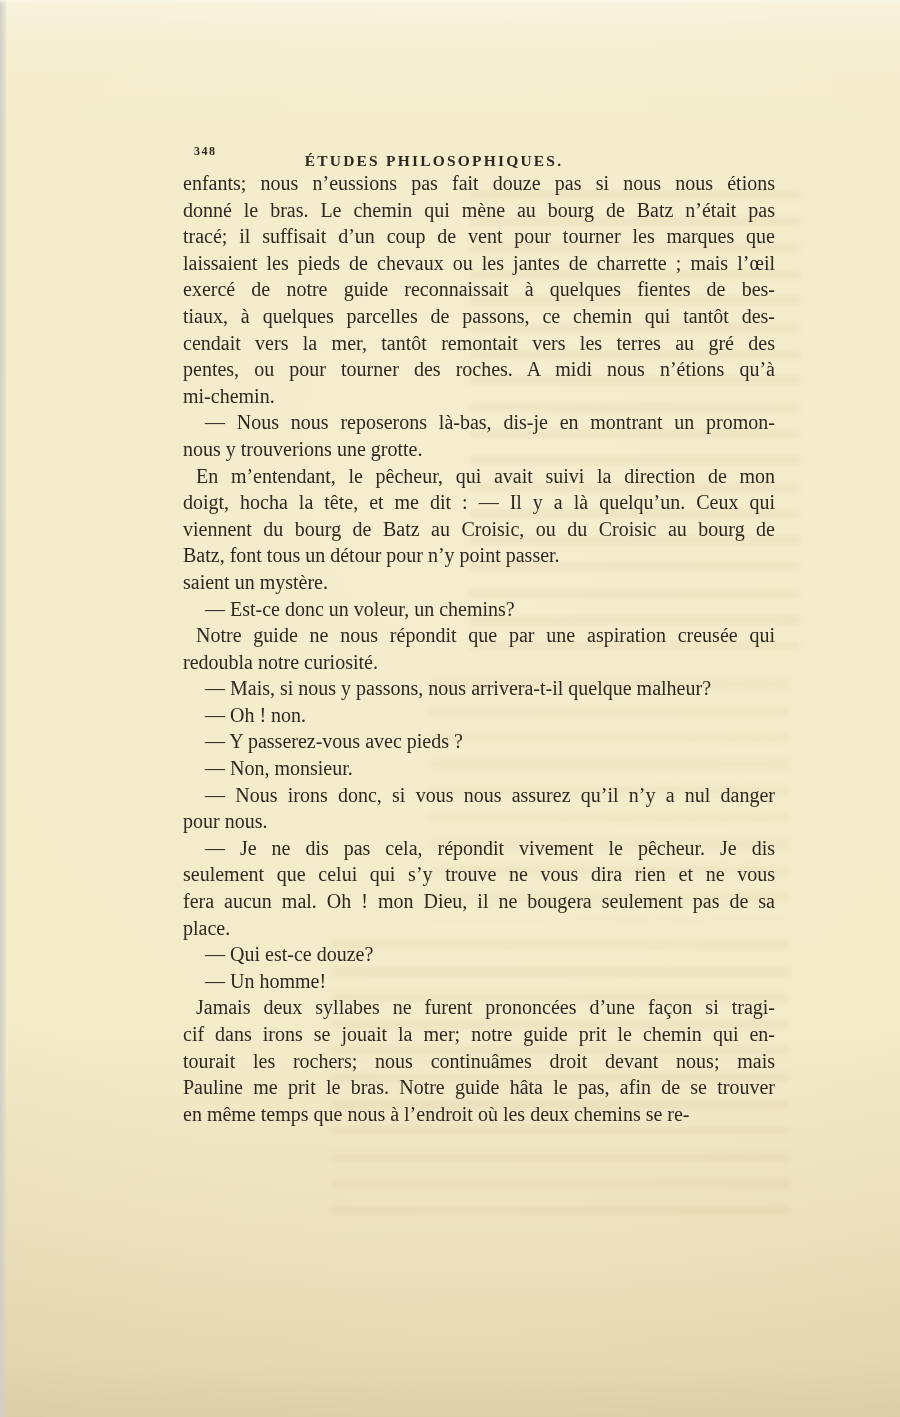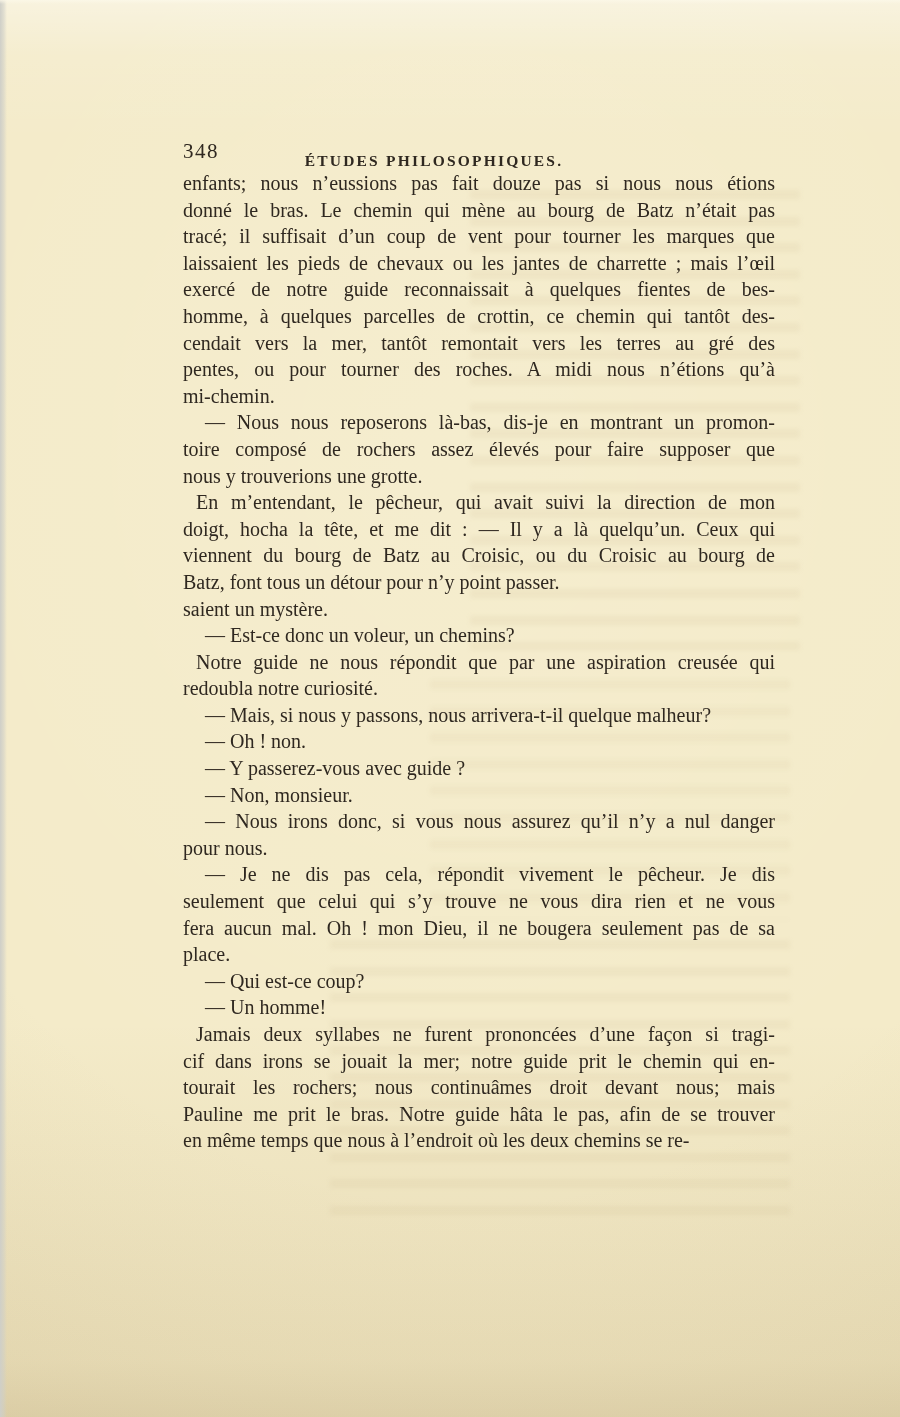--- a/index.html
+++ b/index.html
@@ -51,23 +51,23 @@
   .st2 { left: 430px; top: 680px;  width: 360px; height: 240px; opacity: 0.45; }
   .st3 { left: 330px; top: 940px;  width: 460px; height: 280px; opacity: 0.5; }
 
   .header-row {
     position: absolute;
     left: 183px; top: 140px;
     width: 592px; height: 23px;
   }
   .pagenum {
     position: absolute;
-    left: 0; top: 0;
-    font-size: 21px;
-    font-weight: normal;
+    left: 11px; top: 0;
+    font-size: 12px;
+    font-weight: bold;
     letter-spacing: 1.5px;
     line-height: 23px;
   }
   .running-header {
     position: absolute;
     left: -90px; right: 0; top: 1px;
     text-align: center;
     font-size: 15.5px;
     font-weight: bold;
     letter-spacing: 2.2px;
@@ -108,46 +108,45 @@
     <span class="pagenum">348</span>
     <span class="running-header">ÉTUDES PHILOSOPHIQUES.</span>
   </div>
 
   <div class="textblock" id="text-body">
       <div class="line">enfants; nous n’eussions pas fait douze pas si nous nous étions</div>
       <div class="line">donné le bras. Le chemin qui mène au bourg de Batz n’était pas</div>
       <div class="line">tracé; il suffisait d’un coup de vent pour tourner les marques que</div>
       <div class="line">laissaient les pieds de chevaux ou les jantes de charrette ; mais l’œil</div>
       <div class="line">exercé de notre guide reconnaissait à quelques fientes de bes-</div>
-      <div class="line">homme, à quelques parcelles de crottin, ce chemin qui tantôt des-</div>
+      <div class="line">tiaux, à quelques parcelles de passons, ce chemin qui tantôt des-</div>
       <div class="line">cendait vers la mer, tantôt remontait vers les terres au gré des</div>
       <div class="line">pentes, ou pour tourner des roches. A midi nous n’étions qu’à</div>
       <div class="line last">mi-chemin.</div>
       <div class="line ind-lg">— Nous nous reposerons là-bas, dis-je en montrant un promon-</div>
-      <div class="line">toire composé de rochers assez élevés pour faire supposer que</div>
       <div class="line last">nous y trouverions une grotte.</div>
       <div class="line ind-sm">En m’entendant, le pêcheur, qui avait suivi la direction de mon</div>
       <div class="line">doigt, hocha la tête, et me dit : — Il y a là quelqu’un. Ceux qui</div>
       <div class="line">viennent du bourg de Batz au Croisic, ou du Croisic au bourg de</div>
       <div class="line last">Batz, font tous un détour pour n’y point passer.</div>
       <div class="line last">saient un mystère.</div>
       <div class="line last ind-lg">— Est-ce donc un voleur, un chemins?</div>
       <div class="line ind-sm">Notre guide ne nous répondit que par une aspiration creusée qui</div>
       <div class="line last">redoubla notre curiosité.</div>
       <div class="line last ind-lg">— Mais, si nous y passons, nous arrivera-t-il quelque malheur?</div>
       <div class="line last ind-lg">— Oh ! non.</div>
-      <div class="line last ind-lg">— Y passerez-vous avec guide ?</div>
+      <div class="line last ind-lg">— Y passerez-vous avec pieds ?</div>
       <div class="line last ind-lg">— Non, monsieur.</div>
       <div class="line ind-lg">— Nous irons donc, si vous nous assurez qu’il n’y a nul danger</div>
       <div class="line last">pour nous.</div>
       <div class="line ind-lg">— Je ne dis pas cela, répondit vivement le pêcheur. Je dis</div>
       <div class="line">seulement que celui qui s’y trouve ne vous dira rien et ne vous</div>
       <div class="line">fera aucun mal. Oh ! mon Dieu, il ne bougera seulement pas de sa</div>
       <div class="line last">place.</div>
-      <div class="line last ind-lg">— Qui est-ce coup?</div>
+      <div class="line last ind-lg">— Qui est-ce douze?</div>
       <div class="line last ind-lg">— Un homme!</div>
       <div class="line ind-sm">Jamais deux syllabes ne furent prononcées d’une façon si tragi-</div>
       <div class="line">cif dans irons se jouait la mer; notre guide prit le chemin qui en-</div>
       <div class="line">tourait les rochers; nous continuâmes droit devant nous; mais</div>
       <div class="line">Pauline me prit le bras. Notre guide hâta le pas, afin de se trouver</div>
       <div class="line last">en même temps que nous à l’endroit où les deux chemins se re-</div>
     </div>
 </div>
 
 </body></html>

